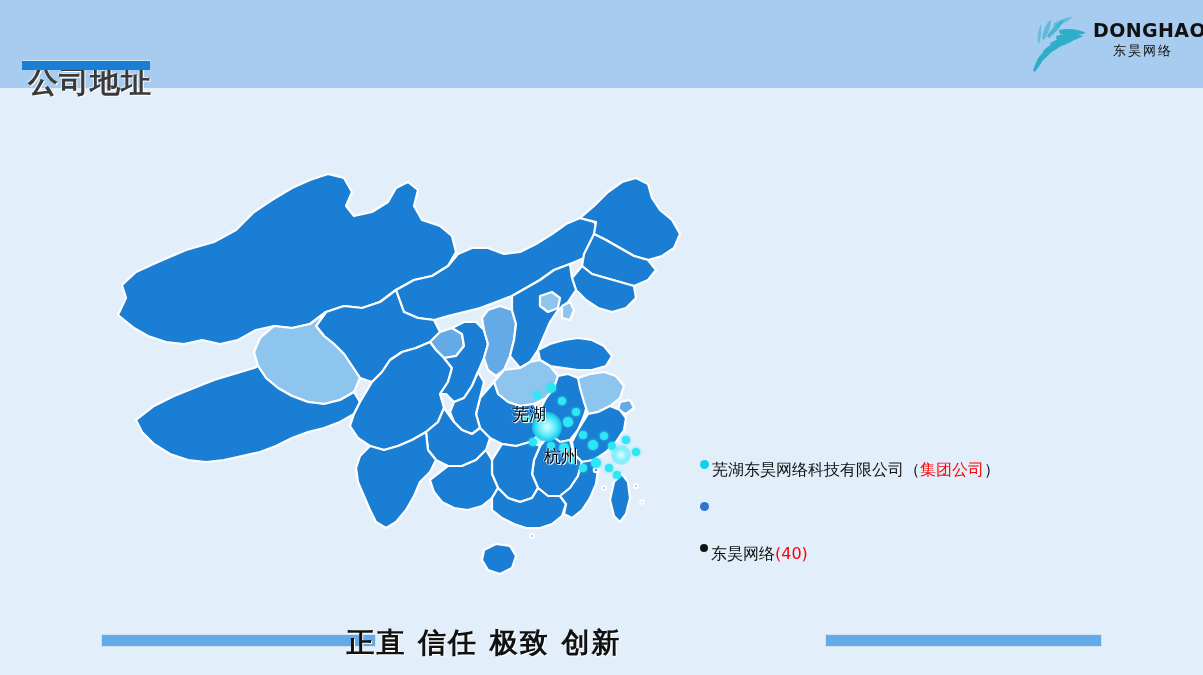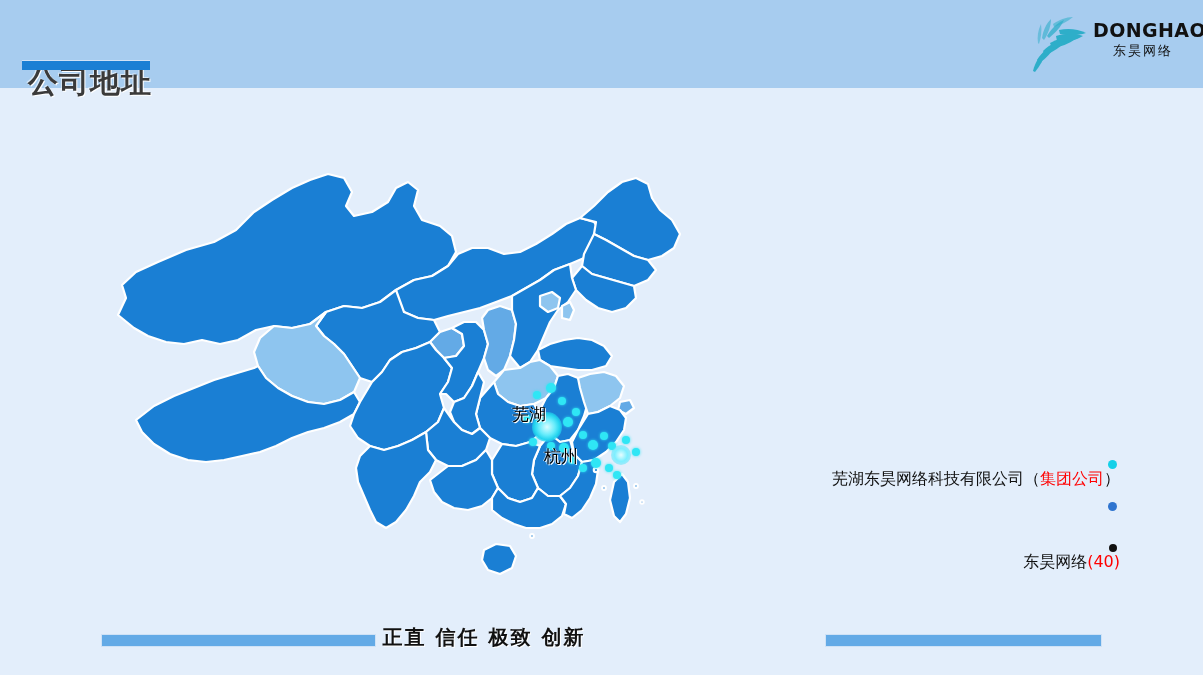--- a/index.html
+++ b/index.html
@@ -54,33 +54,33 @@
   .hq-marker{
     position:absolute;border-radius:50%;
     background:radial-gradient(circle at 50% 50%,#d9fbff 0%,#66ecfb 38%,#23d4ef 60%,rgba(35,212,239,.30) 78%,rgba(35,212,239,0) 100%);
   }
   .branch-marker{
     position:absolute;border-radius:50%;
     background:radial-gradient(circle at 50% 50%,#e6fdff 0%,#7defff 45%,rgba(45,220,245,.35) 75%,rgba(45,220,245,0) 100%);
   }
   
   #legend{position:absolute;left:700px;top:460px;width:420px;}
-  .legend-row{display:flex;align-items:flex-end;height:24px;margin-bottom:18px;flex-direction:column;}
+  .legend-row{display:flex;align-items:flex-start;height:24px;margin-bottom:18px;}
   .legend-bullet{width:9px;height:9px;border-radius:50%;margin-right:3px;flex:0 0 auto;}
   .legend-bullet.cyan{background:#14d0e8;}
   .legend-bullet.blue{background:#2f74cf;}
   .legend-bullet.black{background:#111111;width:8px;height:8px;}
   .legend-text{font-size:16px;color:#111;white-space:nowrap;}
   .legend-tag{color:#ff0000;}
   
   #bar-left{position:absolute;left:101px;top:634px;width:275px;height:13px;background:#63aae6;border:1px solid #cfe2f6;box-sizing:border-box;}
   #bar-right{position:absolute;left:825px;top:634px;width:277px;height:13px;background:#63aae6;border:1px solid #cfe2f6;box-sizing:border-box;}
   #slogan{
     position:absolute;left:0;top:624px;width:968px;text-align:center;
-    font-size:20px;font-weight:bold;color:#111;letter-spacing:2px;
+    font-size:28px;font-weight:bold;color:#111;letter-spacing:2px;
     text-shadow:1px 1px 0 #ffffff;
   }
 </style>
 </head>
 <body>
 
 <div id="header">
   <div id="page-title">公司地址</div>
   <div id="title-underline"></div>
 

